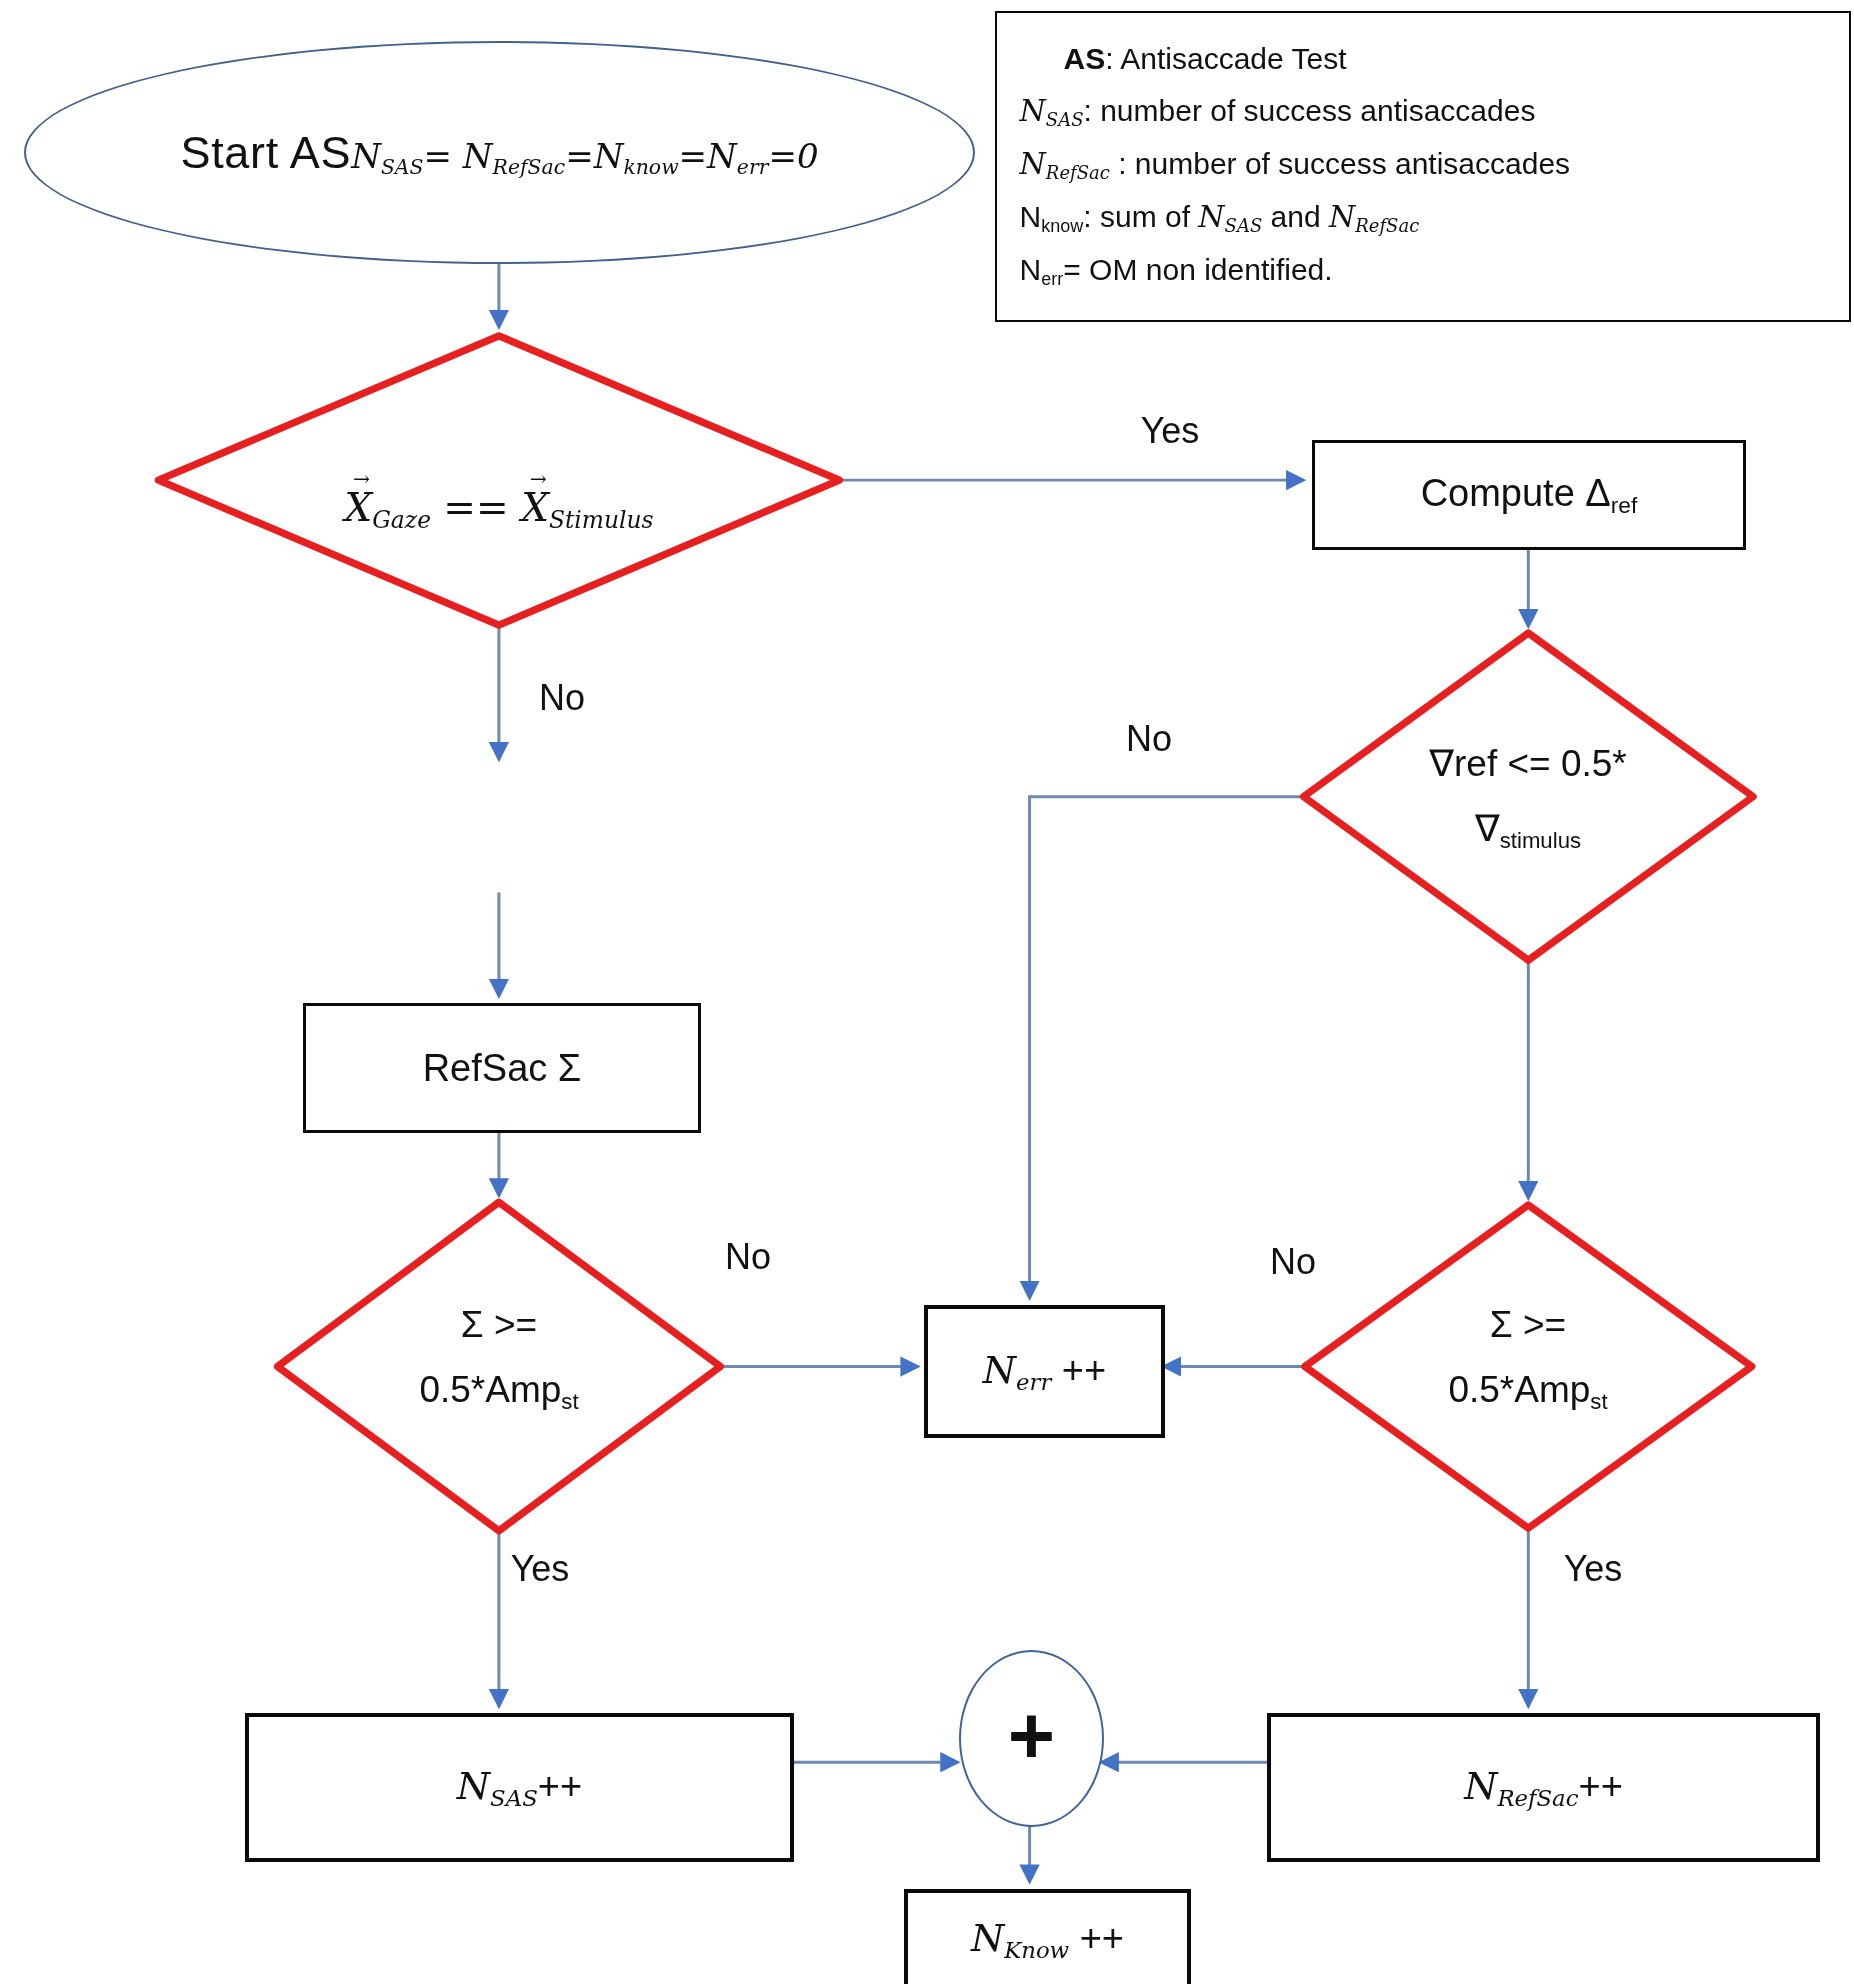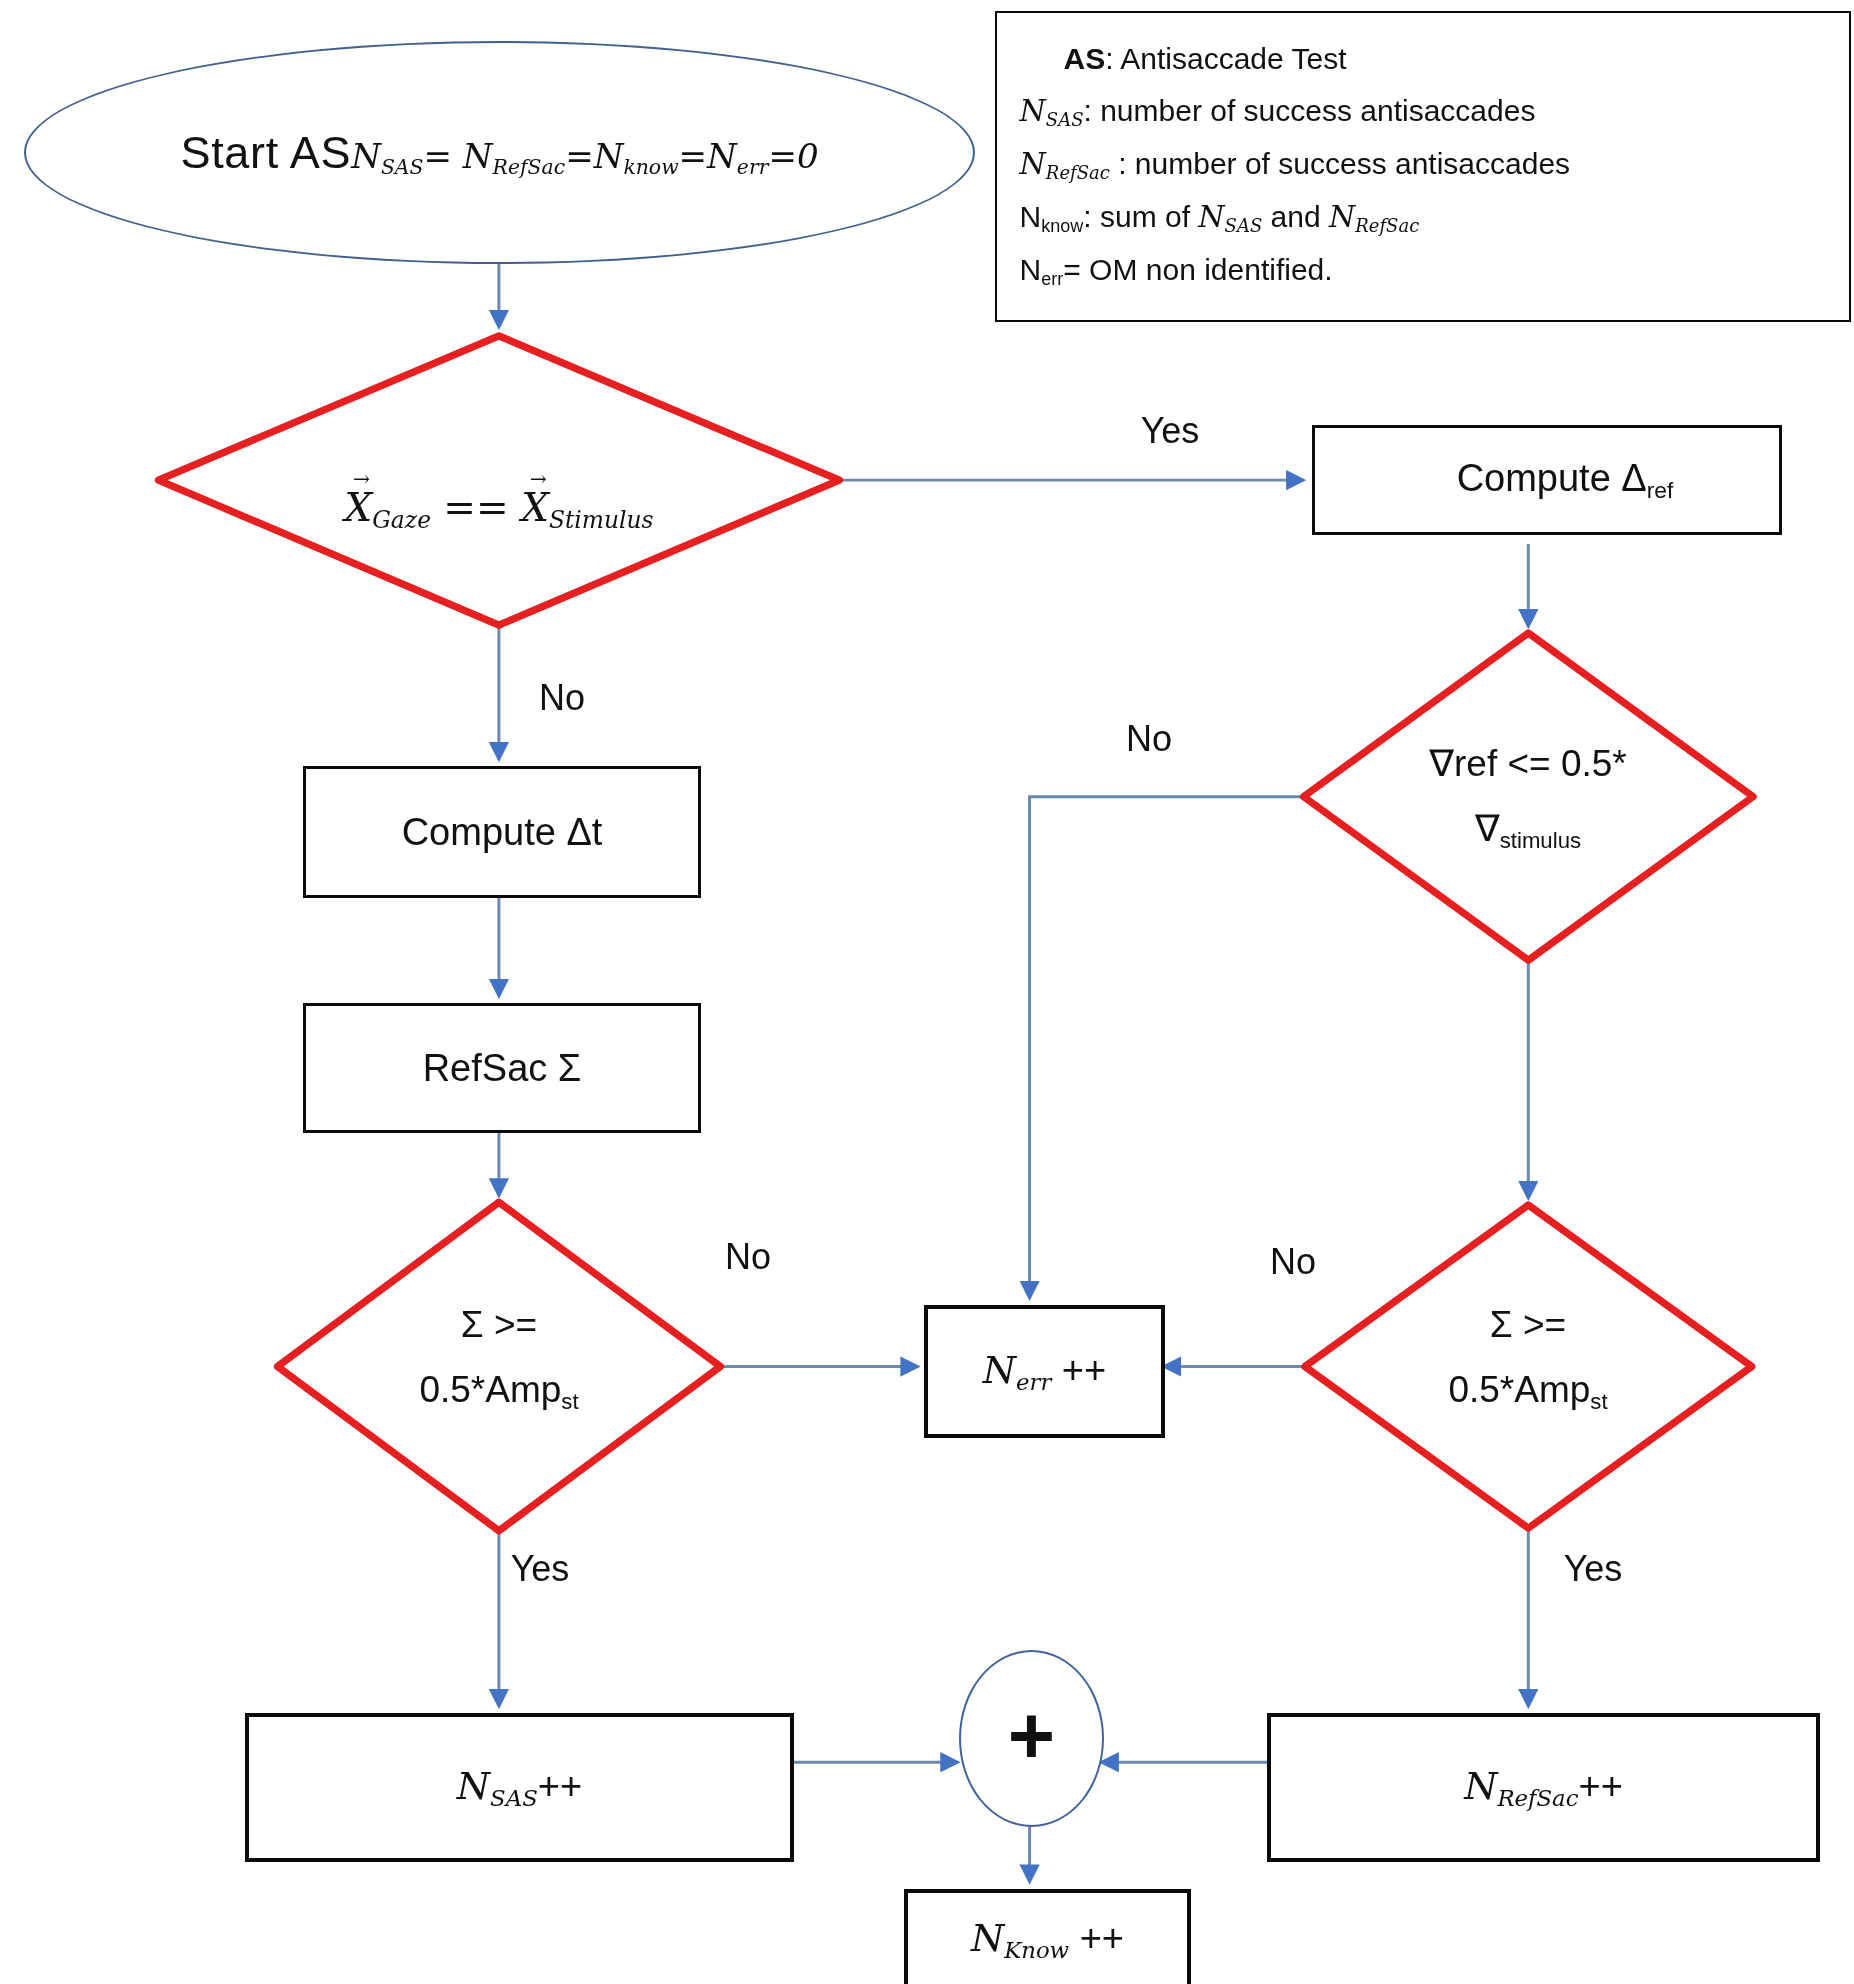--- a/index.html
+++ b/index.html
@@ -94,27 +94,24 @@
   <div class="dlabel" style="left:499px;top:1358px;">
     <div><span class="seg-normal">Σ &gt;=</span></div>
     <div><span class="seg-normal">0.5*Amp</span><span class="seg-sub">st</span></div>
   </div>
 
   <div class="dlabel" style="left:1528px;top:1358px;">
     <div><span class="seg-normal">Σ &gt;=</span></div>
     <div><span class="seg-normal">0.5*Amp</span><span class="seg-sub">st</span></div>
   </div>
 
-  <div class="pbox" style="left:1312px;top:425px;width:428px;height:104px;padding-left:36px;">
+  <div class="pbox" style="left:1312px;top:440px;width:428px;height:104px;">
     <span><span class="seg-normal">Compute Δ</span><span class="seg-sub">ref</span></span>
   </div>
 
-  <div class="pbox" style="left:303px;top:766px;width:392px;height:126px;">
-    <span><span class="seg-normal">Compute  Δt</span></span>
-  </div>
 
   <div class="pbox" style="left:303px;top:1003px;width:392px;height:124px;">
     <span><span class="seg-normal">RefSac Σ</span></span>
   </div>
 
   <div class="pbox" style="left:924px;top:1305px;width:233px;height:125px;border-width:4px;">
     <span><span class="seg-italic">N</span><span class="seg-subitalic">err</span><span class="seg-normal"> ++</span></span>
   </div>
 
   <div class="pbox" style="left:245px;top:1713px;width:541px;height:141px;border-width:4px;">

